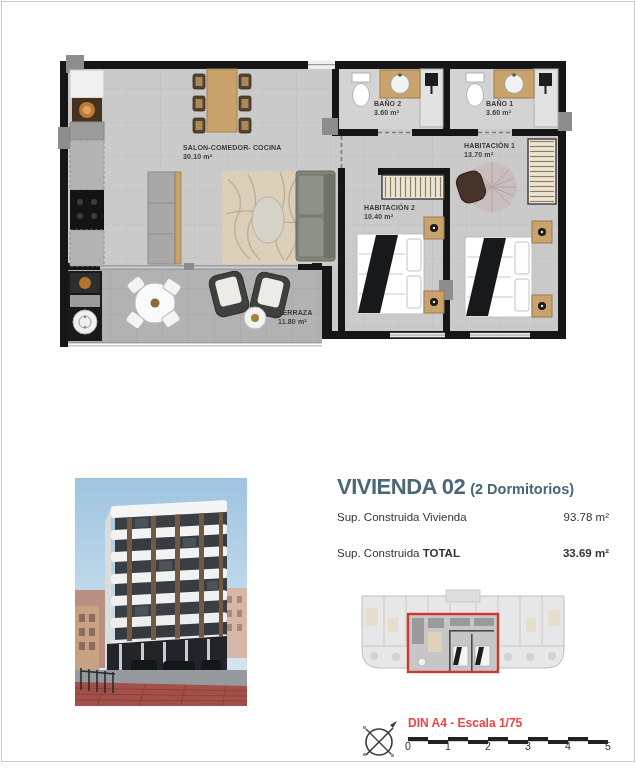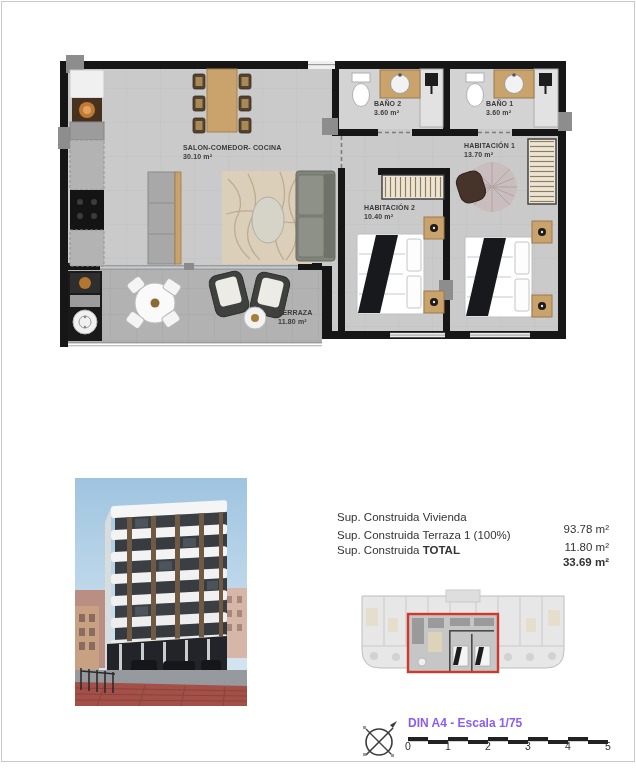--- a/index.html
+++ b/index.html
@@ -9,25 +9,25 @@
   #frame{left:1px;top:1px;width:632px;height:759px;border:1px solid #c9c9c9;pointer-events:none;}
   
   .room-label{font-size:7px;font-weight:bold;line-height:8.5px;color:#3b3b3b;
               letter-spacing:.15px;white-space:nowrap;}
   .room-label .area{font-weight:bold;}
   
   #summary-title{left:337px;top:474px;white-space:nowrap;}
   #summary-title .big{font-size:22px;font-weight:bold;letter-spacing:-0.5px;}
   #summary-title .small{font-size:14.5px;font-weight:bold;margin-left:5px;}
   .area-row{left:337px;width:272px;height:18px;display:flex;justify-content:space-between;
-            font-size:11.5px;color:#333;flex-direction:column;}
+            font-size:11.5px;color:#333;}
   .area-row .val{text-align:right;}
   .bold{font-weight:bold;}
   
-  #scale-label{left:408px;top:716px;font-size:12px;font-weight:bold;color:#8b5cf6;white-space:nowrap;}
+  #scale-label{left:408px;top:716px;font-size:12px;font-weight:bold;color:#ef4444;white-space:nowrap;}
   .tick{position:absolute;top:740px;width:20px;text-align:center;font-size:10.5px;color:#2f2f2f;}
 </style>
 </head>
 <body>
 
 <div id="page">
   <div id="frame" class="abs"></div>
 
   <div class="abs" style="left:58px;top:54px;width:515px;height:296px;">
     <svg width="515" height="296" viewBox="0 0 515 296">
@@ -385,30 +385,29 @@
         <line x1="6" y1="190" x2="6" y2="212"></line>
           <line x1="14" y1="191" x2="14" y2="213"></line>
         <line x1="22" y1="192" x2="22" y2="214"></line>
           <line x1="30" y1="193" x2="30" y2="215"></line>
         <line x1="38" y1="194" x2="38" y2="215"></line>
           <line x1="6" y1="193" x2="40" y2="196"></line>
       </g>
     </svg>
   </div>
 
+  <div id="summary-title" class="abs" style="color:#4b6777;">
+    <span class="big">VIVIENDA 02</span><span class="small">(2 Dormitorios)</span>
+  </div>
 
   <div class="abs area-row" style="top:511px;">
     <span><span>Sup. Construida Vivienda</span><span class="bold"></span></span>
     <span class="val">93.78 m²</span>
   </div>
-  <div class="abs area-row" style="top:529px;">
-    <span><span>Sup. Construida Terraza 1 (100%)</span><span class="bold"></span></span>
-    <span class="val">11.80 m²</span>
-  </div>
-  <div class="abs area-row" style="top:547px;justify-content:center;">
+  <div class="abs area-row" style="top:547px;">
     <span><span>Sup. Construida </span><span class="bold">TOTAL</span></span>
     <span class="val bold">33.69 m²</span>
   </div>
 
   <div class="abs" style="left:358px;top:588px;width:210px;height:92px;">
     <svg width="210" height="92" viewBox="0 0 210 92">
       <path d="M4 8 H206 V62 Q206 80 188 80 H22 Q4 80 4 62 Z" fill="#e7e7e7" stroke="#bdbdbd"></path>
       <g stroke="#c9c9c9" stroke-width="1" fill="none">
         <line x1="26" y1="8" x2="26" y2="58"></line>
           <line x1="48" y1="8" x2="48" y2="58"></line>

